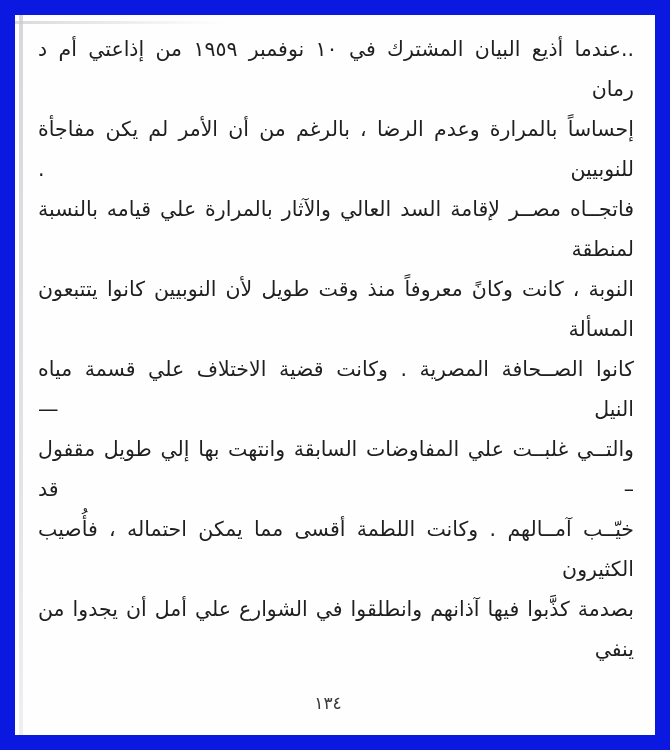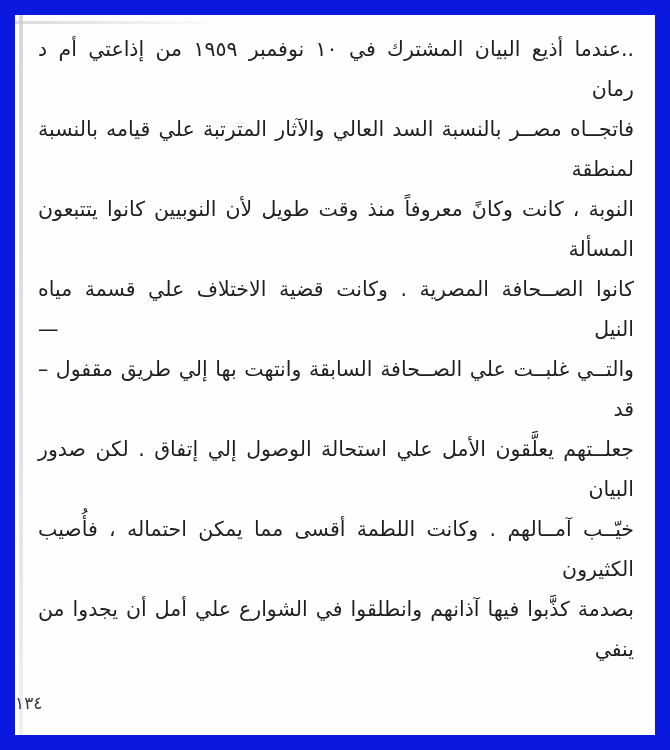--- a/index.html
+++ b/index.html
@@ -51,40 +51,40 @@
     font-size: 20.5px;
     line-height: 40px;
     white-space: normal;
     text-align: justify;
     text-align-last: justify;
     word-spacing: 1px;
   }
   .page-number {
     position: absolute;
     bottom: 22px; left: 0; right: 14px;
-    text-align: left;
+    text-align: center;
     direction: rtl;
     font-size: 17px;
     letter-spacing: 2px;
     color: #3a3a3a;
     margin-top: 40px;
   }
 </style>
 </head>
 <body>
 
 <div class="frame">
   <div class="page">
     <div class="edge-left"></div>
     <div class="edge-top"></div>
     <div class="text-block">
         <div class="text-line">..عندما أذيع البيان المشترك في ١٠ نوفمبر ١٩٥٩ من إذاعتي أم د رمان</div>
-        <div class="text-line">فاتجــاه مصــر بالنسبة السد العالي والآثار المترتبة علي قيامه بالنسبة لمنطقة</div>
+        <div class="text-line">إحساساً بالمرارة وعدم الرضا ، بالرغم من أن الأمر لم يكن مفاجأة للنوبيين .</div>
+        <div class="text-line">فاتجــاه مصــر لإقامة السد العالي والآثار بالمرارة علي قيامه بالنسبة لمنطقة</div>
         <div class="text-line">النوبة ، كانت وكانً معروفاً منذ وقت طويل لأن النوبيين كانوا يتتبعون المسألة</div>
         <div class="text-line">كانوا الصــحافة المصرية . وكانت قضية الاختلاف علي قسمة مياه النيل —</div>
-        <div class="text-line">والتــي غلبــت علي الصــحافة السابقة وانتهت بها إلي طريق مقفول – قد</div>
-        <div class="text-line">جعلــتهم يعلَّقون الأمل علي استحالة الوصول إلي إتفاق . لكن صدور البيان</div>
+        <div class="text-line">والتــي غلبــت علي المفاوضات السابقة وانتهت بها إلي طويل مقفول – قد</div>
         <div class="text-line">خيّــب آمــالهم . وكانت اللطمة أقسى مما يمكن احتماله ، فأُصيب الكثيرون</div>
         <div class="text-line">بصدمة كذَّبوا فيها آذانهم وانطلقوا في الشوارع علي أمل أن يجدوا من ينفي</div>
       </div>
     <div class="page-number">١٣٤</div>
   </div>
 </div>
 
 </body></html>

